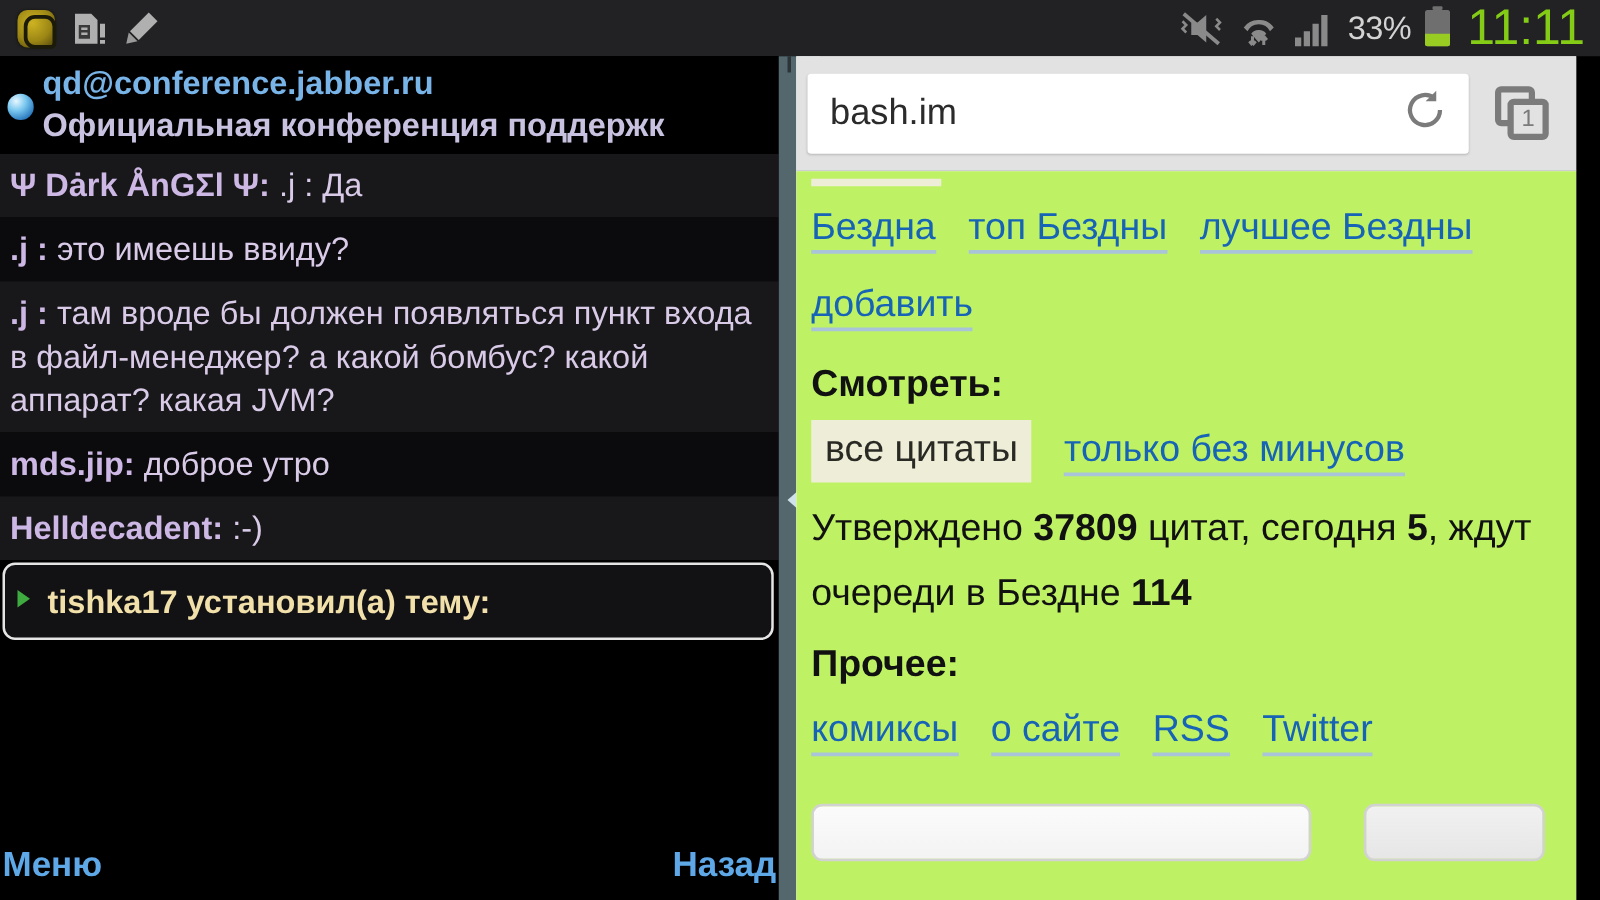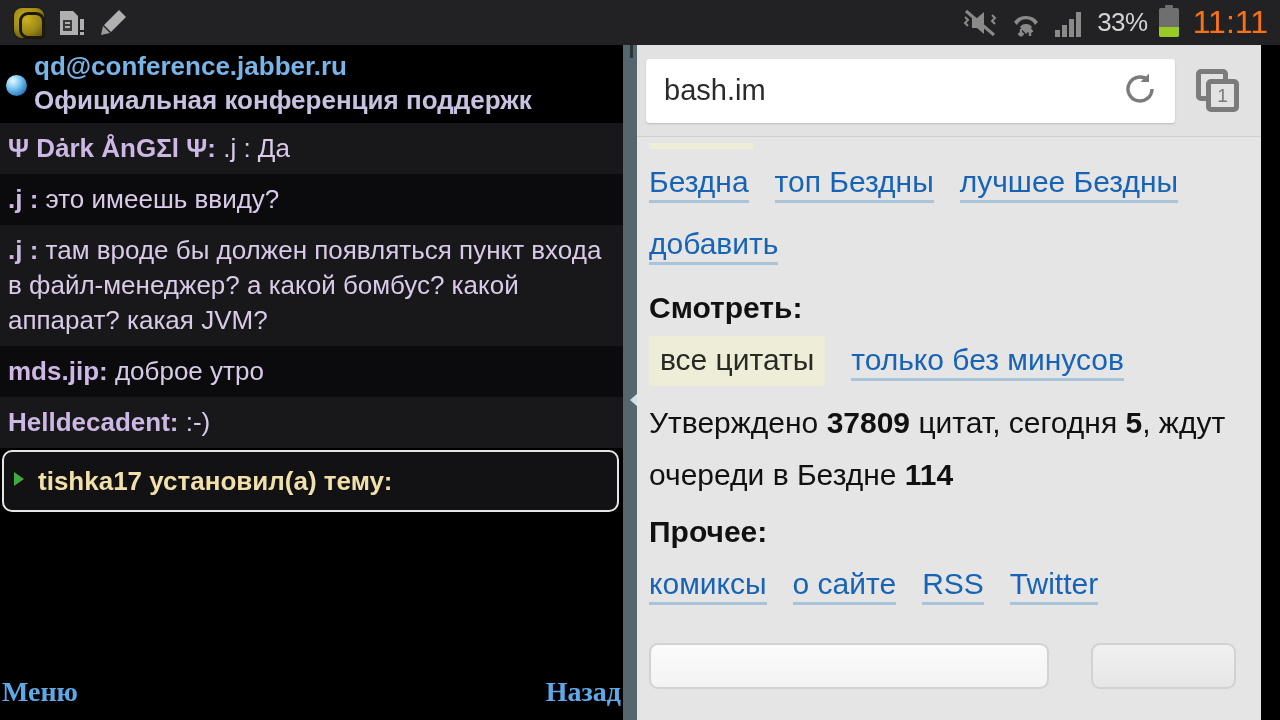--- a/index.html
+++ b/index.html
@@ -35,21 +35,21 @@
     content: ""; position: absolute; left: 5px; top: 4px;
     width: 20px; height: 21px; border-radius: 9px 9px 4px 9px;
     border: 3px solid #1c1a08;
   }
 
   .sb-pct {
     color: #d3d3d3; font-size: 26px; letter-spacing: -0.5px;
     font-family: "Liberation Sans", sans-serif;
   }
   .sb-clock {
-    color: #f97316; font-size: 32px; letter-spacing: 0px;
+    color: #84cc16; font-size: 40px; letter-spacing: 0px;
     margin-left: 3px;
     font-family: "Liberation Sans", sans-serif;
   }
 
   .batt {
     width: 20px; height: 29px;
     border-radius: 2px; background: #6f6f6f; position: relative;
   }
   .batt::before {
     content:""; position:absolute; left:6px; top:-3px; width:8px; height:3px;
@@ -117,21 +117,21 @@
   }
 
   #softkeys {
     position: absolute; left: 0; bottom: 0;
     width: 623px; height: 56px;
     background: #000;
     display: flex; align-items: center; justify-content: space-between;
     padding: 0 2px 0 2px;
   }
   #softkeys .sk {
-    color: #5fa8e8; font-size: 28px; font-weight: bold; white-space: nowrap; font-family: Liberation Serif, serif;
+    color: #5fa8e8; font-size: 28px; font-weight: bold; white-space: nowrap;
   }
 
   
   #divider {
     position: absolute; left: 623px; top: 45px;
     width: 33px; height: 675px;
     background: #53676d;
   }
   #divider .grip {
     position: absolute; left: 7px; top: 0; width: 19px; height: 13px;
@@ -186,21 +186,21 @@
     position: absolute; left: 10px; top: 10px; width: 33px; height: 33px;
     border: 5px solid #7b7b7b; border-radius: 5px;
     background: #e2e2e2;
     display: flex; align-items: center; justify-content: center;
     color: #7b7b7b; font-size: 19px; line-height: 1;
   }
 
   #page {
     padding: 6px 0 0 12px;
     height: 583px; overflow: hidden;
-    background: #e5e5e5;
+    background: #bef264;
   }
   #page .tabstrip-stub {
     width: 104px; height: 6px; background: #eeedd8; margin: 0 0 4px 0;
   }
   .lnkrow { white-space: nowrap; line-height: 57px; }
   a.lnk {
     color: #1763b6; font-size: 30px; text-decoration: none;
     border-bottom: 3px solid #a9c3d9;
     padding-bottom: 2px;
   }

